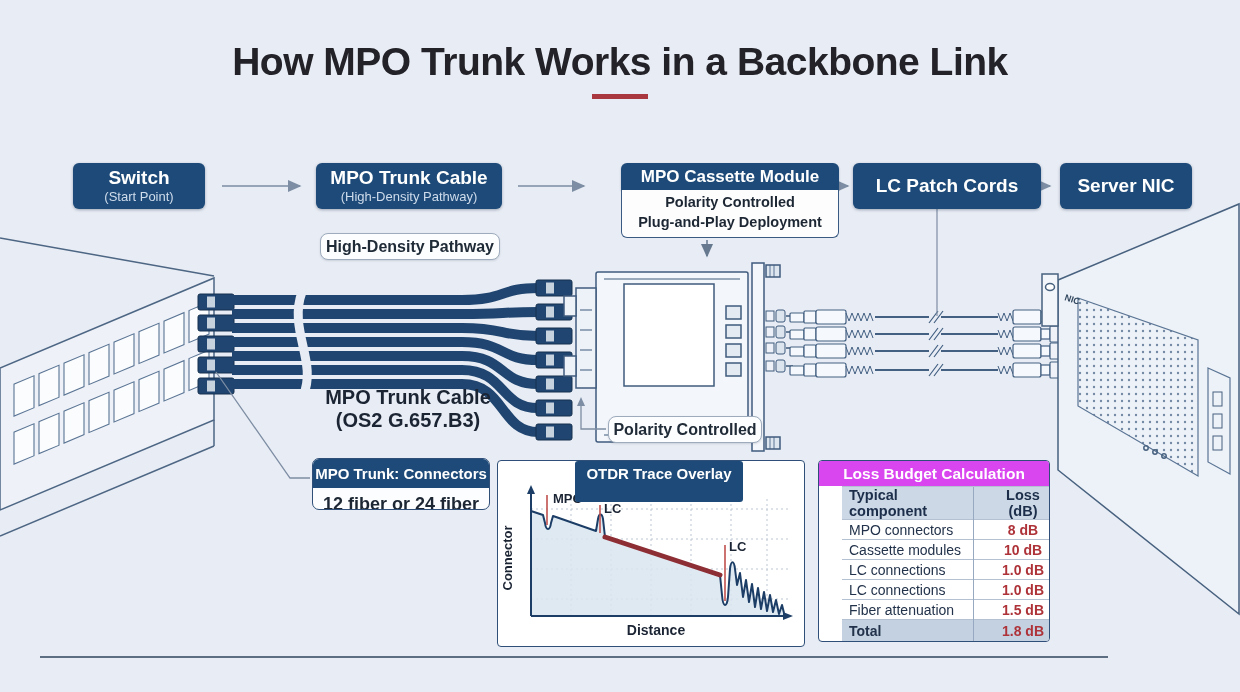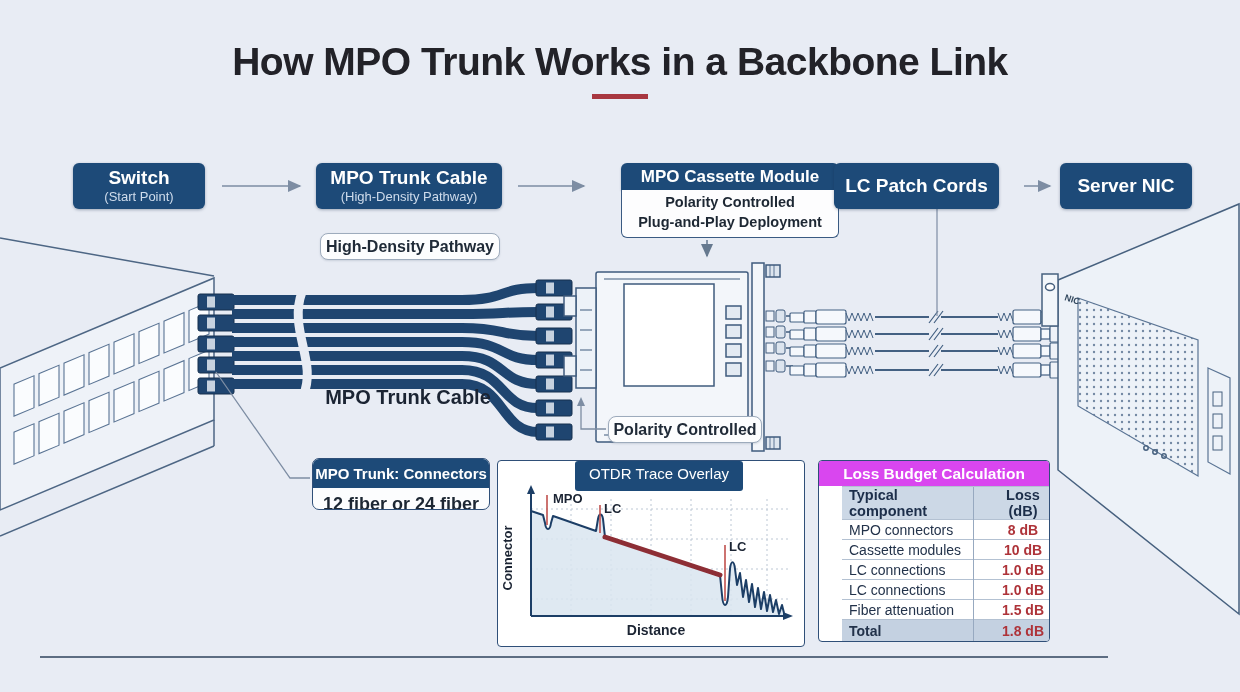--- a/index.html
+++ b/index.html
@@ -6,34 +6,34 @@
   body{width:1240px;height:692px;background:#e8ecf4;font-family:"Liberation Sans",sans-serif;position:relative;overflow:hidden;}
   .canvas{position:absolute;inset:0;}
   svg.art{position:absolute;left:0;top:0;z-index:1;}
   .title{position:absolute;top:40px;left:0;width:100%;text-align:center;font-size:39px;font-weight:700;color:#222228;margin:0;letter-spacing:-.5px;z-index:2;}
   .title-underline{position:absolute;left:592px;top:94px;width:56px;height:5px;background:#a83740;z-index:2;}
   .node{position:absolute;background:#1d4a78;color:#fff;border-radius:6px;display:flex;flex-direction:column;align-items:center;justify-content:center;box-shadow:0 1px 3px rgba(20,40,70,.35);z-index:2;}
   .node .lbl{font-size:19px;font-weight:700;line-height:1.1;}
   .node .sub{font-size:13px;color:#cfdcec;margin-top:1px;font-weight:400;}
   #node-switch{left:73px;top:163px;width:132px;height:46px;}
   #node-trunk{left:316px;top:163px;width:186px;height:46px;}
-  #node-patch{left:834px;top:163px;width:165px;height:46px;text-align:right;}
+  #node-patch{left:853px;top:163px;width:188px;height:46px;text-align:right;}
   #node-server{left:1060px;top:163px;width:132px;height:46px;}
   .cassette-wrap{position:absolute;left:598px;top:163px;width:218px;z-index:2;padding-left:23px;}
   .cassette-head{background:#1d4a78;color:#fff;font-size:17px;font-weight:700;text-align:center;border-radius:6px 6px 0 0;height:27px;line-height:27px;box-shadow:0 1px 2px rgba(20,40,70,.3);}
   .cassette-body{background:#fdfdfe;border:1.5px solid #3a5a82;border-top:none;border-radius:0 0 6px 6px;text-align:center;padding:3px 4px 5px;font-size:14.5px;font-weight:600;color:#1d2733;line-height:1.35;}
   .callout{position:absolute;background:#fcfdfe;border:1.5px solid #9dabbc;border-radius:8px;text-align:center;font-weight:700;color:#202b38;z-index:2;box-shadow:0 1px 2px rgba(40,60,90,.15);}
   #hd-label{left:320px;top:233px;width:178px;height:25px;line-height:25px;font-size:16px;}
   #polarity-label{left:608px;top:416px;width:152px;height:25px;line-height:25px;font-size:16px;}
   .trunk-text{position:absolute;left:298px;top:386px;width:220px;text-align:center;font-size:20px;font-weight:700;color:#1b2433;line-height:1.15;z-index:2;}
   .conn-callout{position:absolute;left:312px;top:458px;width:176px;border:1.5px solid #2f4f78;border-radius:7px;overflow:hidden;background:#fcfdfe;z-index:2;}
   .conn-head{background:#1d4a78;color:#fff;font-size:15px;font-weight:700;text-align:center;height:29px;line-height:29px;}
   .conn-body{font-size:18px;font-weight:700;color:#1d2733;text-align:center;height:21px;line-height:33px;}
   .otdr{position:absolute;left:497px;top:460px;width:306px;height:185px;background:#fff;border:1.5px solid #2f4f78;border-radius:4px;z-index:2;}
-  .otdr-header{position:absolute;top:0;left:calc(50% + 8px);transform:translateX(-50%);width:168px;height:30px;background:#1d4a78;color:#fff;font-size:15px;font-weight:400;text-align:center;line-height:25px;border-radius:3px;z-index:3;}
+  .otdr-header{position:absolute;top:0;left:calc(50% + 8px);transform:translateX(-50%);width:168px;height:41px;background:#1d4a78;color:#fff;font-size:15px;font-weight:700;text-align:center;line-height:25px;border-radius:3px;z-index:3;}
   .otdr svg{position:absolute;left:0;top:0;}
   .loss-table{position:absolute;left:818px;top:460px;width:230px;background:#fff;border:1.5px solid #2f4f78;border-radius:4px;overflow:hidden;z-index:2;}
   .lt-header{background:#d946ef;color:#fff;text-align:center;font-size:15.5px;font-weight:700;height:25px;line-height:25px;}
   .loss-table table{width:100%;border-collapse:collapse;font-size:14px;color:#22324a;margin-left:23px;}
   .loss-table th,.loss-table td{padding:0 0 0 7px;height:19px;text-align:left;border-top:1px solid #b3c1d2;font-weight:400;}
   .loss-table thead th{background:#ccd8e6;font-weight:700;color:#1c2e4a;height:21px;font-size:14.5px;}
   .loss-table .val{width:62px;text-align:center;padding:0 18px;border-left:1px solid #97a9c0;}
   .loss-table td.val{color:#ae3339;font-weight:600;}
   .loss-table tr.total td{background:#c4d1e1;font-weight:700;height:21px;}
   .bottom-rule{position:absolute;left:40px;top:656px;width:1068px;height:2px;background:#5d6d82;z-index:2;}
@@ -240,20 +240,21 @@
   </div>
   <div class="node" id="node-server">
     <div class="lbl">Server NIC</div>
   </div>
 
   <div class="callout" id="hd-label">High-Density Pathway</div>
   <div class="callout" id="polarity-label">Polarity Controlled</div>
 
   <div class="trunk-text">
     <div>MPO Trunk Cable</div>
+    <div>(OS2 G.657.B3)</div>
   </div>
 
   <div class="conn-callout">
     <div class="conn-head">MPO Trunk: Connectors</div>
     <div class="conn-body">12 fiber or 24 fiber</div>
   </div>
 
   <div class="otdr">
     <div class="otdr-header">OTDR Trace Overlay</div>
     <svg width="306" height="185" viewBox="0 0 306 185">

